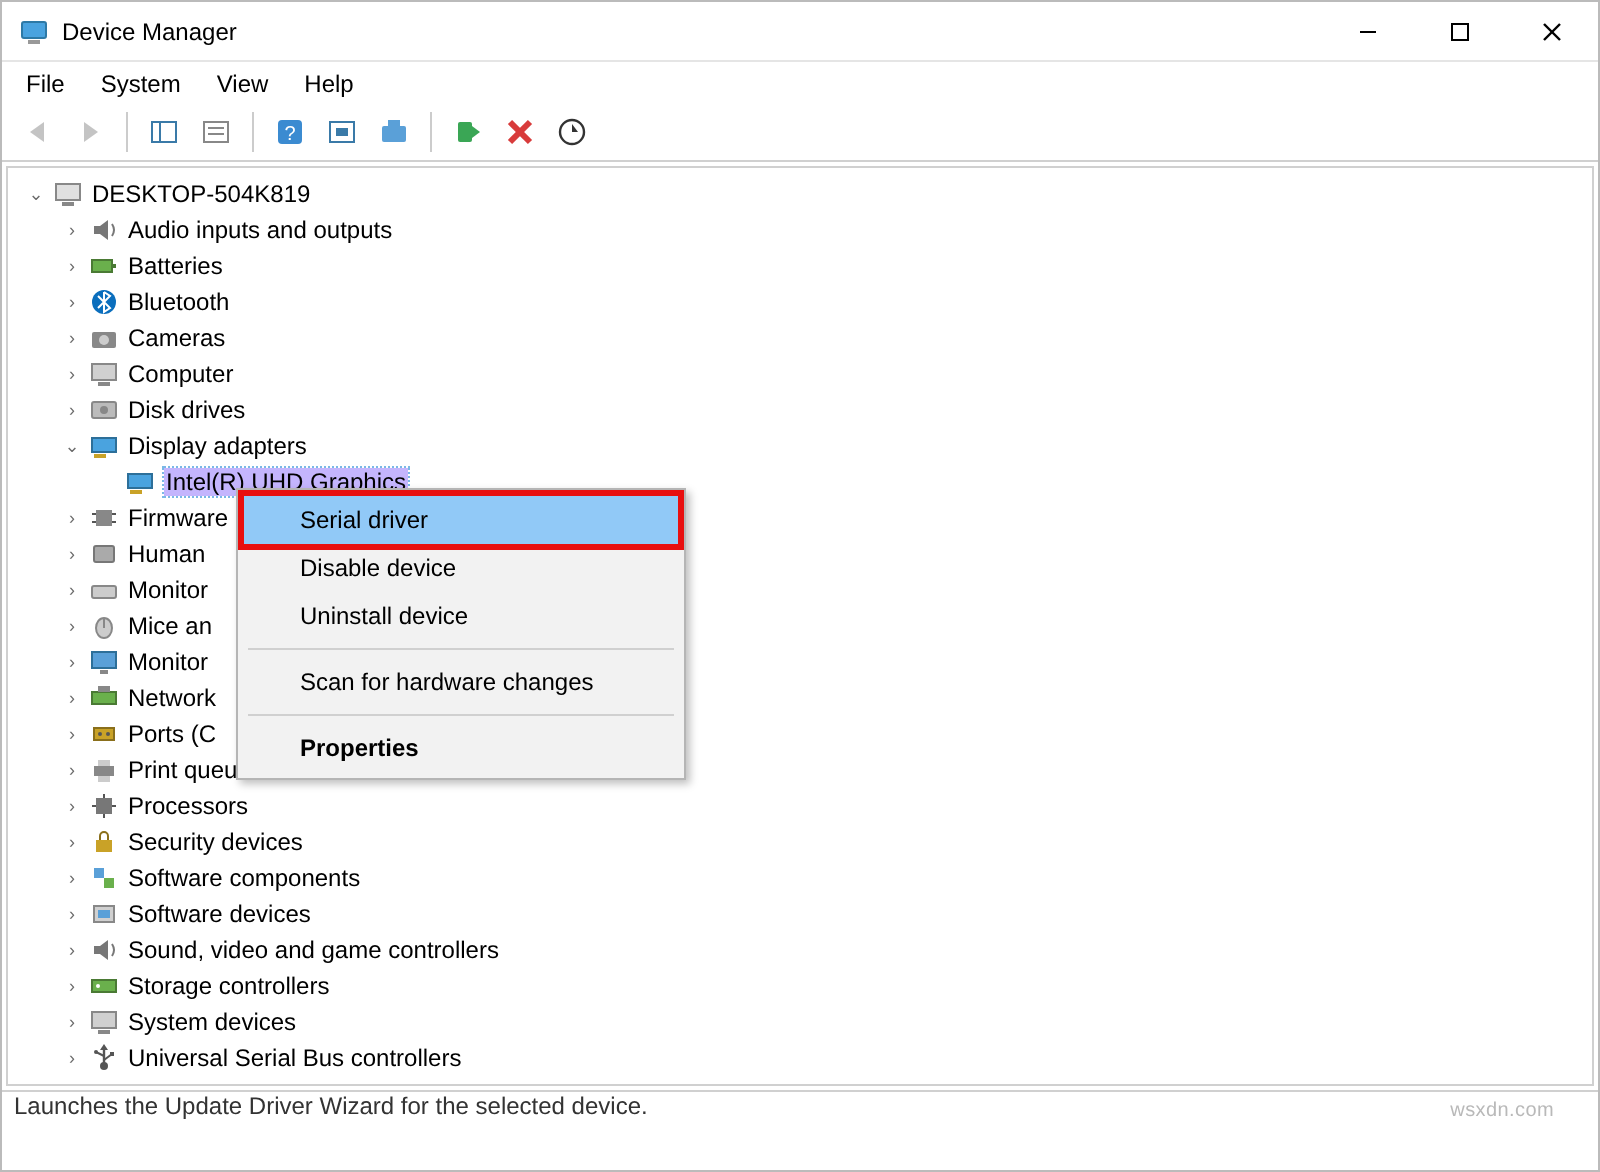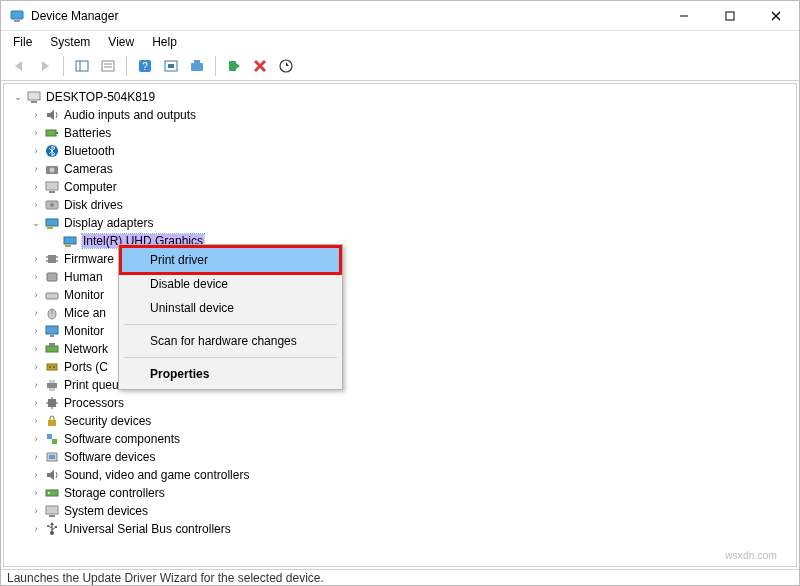--- a/index.html
+++ b/index.html
@@ -138,24 +138,24 @@
   }
   .ctxmenu .ctxitem.bold { font-weight: 700; }
   .ctxmenu .ctxsep {
     height: 1px;
     background: #d0d0d0;
     margin: 4px 2px;
   }
 
   
   .statusbar {
-    height: 16px;
+    height: 40px;
     border-top: 1px solid #d0d0d0;
     display: flex;
-    align-items: flex-end;
+    align-items: flex-start;
     padding: 0 6px;
     font-size: 12px;
     color: #333;
   }
 
   .watermark {
     position: absolute;
     right: 22px;
     bottom: 24px;
     font-size: 10px;
@@ -554,21 +554,21 @@
               <rect x="11" y="5" width="2" height="2" fill="#555"></rect>
               <polygon points="8,1 6,4 10,4" fill="#555"></polygon>
             </svg>
           </span>
         <span class="label">Universal Serial Bus controllers</span>
       </div>
 
     </div>
 
     <div class="ctxmenu">
-      <div class="ctxitem highlighted">Print driver</div>
+      <div class="ctxitem highlighted">Serial driver</div>
       <div class="ctxitem">Disable device</div>
       <div class="ctxitem">Uninstall device</div>
       <div class="ctxsep"></div>
       <div class="ctxitem">Scan for hardware changes</div>
       <div class="ctxsep"></div>
       <div class="ctxitem bold">Properties</div>
     </div>
 
   </div>
 

